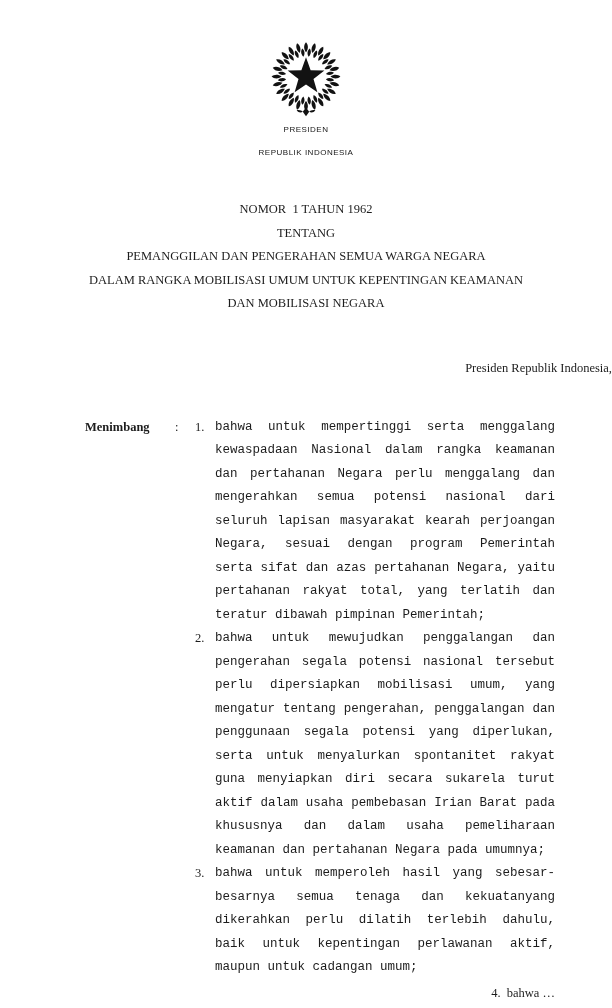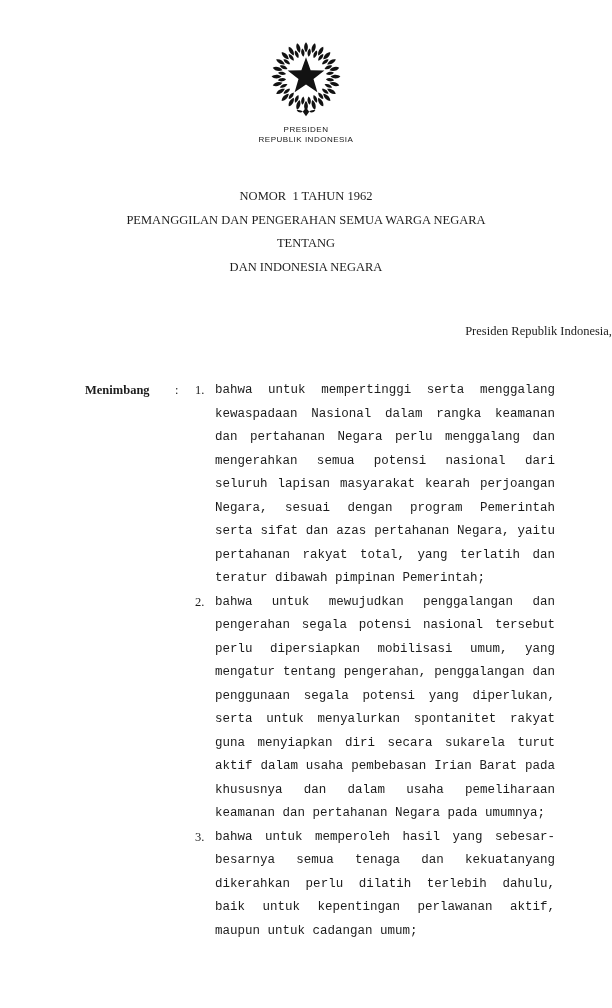--- a/index.html
+++ b/index.html
@@ -120,28 +120,29 @@
       <path fill="#121212" d="M60,31 L66.47,49.10 L85.68,49.66 L70.46,61.40 L75.87,79.84 L60,69
         L44.13,79.84 L49.54,61.40 L34.32,49.66 L53.53,49.10 Z"></path>
 
       <g fill="#121212">
         <path d="M60,101 L64.5,107 L60,113.5 L55.5,107 Z"></path>
         <path d="M47,105 C51,104.2 54,105.5 55.5,107 C53,108.7 49.5,108.7 47,105 Z"></path>
         <path d="M73,105 C69,104.2 66,105.5 64.5,107 C67,108.7 70.5,108.7 73,105 Z"></path>
       </g>
     </svg>
     <div class="emblem-caption">PRESIDEN</div>
-    <div class="emblem-caption" style="margin-top:0">REPUBLIK INDONESIA</div>
+    <div class="emblem-caption" style="margin-top:13px">REPUBLIK INDONESIA</div>
   </div>
 
   <div class="title-block">
     <div class="title-line">NOMOR  1 TAHUN 1962</div>
+    <div class="title-line">TENTANG</div>
     <div class="title-line">PEMANGGILAN DAN PENGERAHAN SEMUA WARGA NEGARA</div>
-    <div class="title-line">TENTANG</div>
-    <div class="title-line">DAN INDONESIA NEGARA</div>
+    <div class="title-line">DALAM RANGKA MOBILISASI UMUM UNTUK KEPENTINGAN KEAMANAN</div>
+    <div class="title-line">DAN MOBILISASI NEGARA</div>
   </div>
 
   <div class="salutation">Presiden Republik Indonesia,</div>
 
   <div class="considerations">
     <div class="c-label">Menimbang</div>
     <div class="c-colon">:</div>
     <div class="c-items">
       <div class="c-item">
         <span class="c-num">1.</span>
@@ -151,14 +152,15 @@
         <span class="c-num">2.</span>
         <div class="c-text">bahwa untuk mewujudkan penggalangan dan pengerahan segala potensi nasional tersebut perlu dipersiapkan mobilisasi umum, yang mengatur tentang pengerahan, penggalangan dan penggunaan segala potensi yang diperlukan, serta untuk menyalurkan spontanitet rakyat guna menyiapkan diri secara sukarela turut aktif dalam usaha pembebasan Irian Barat pada khususnya dan dalam usaha pemeliharaan keamanan dan pertahanan Negara pada umumnya;</div>
       </div>
       <div class="c-item">
         <span class="c-num">3.</span>
         <div class="c-text">bahwa untuk memperoleh hasil yang sebesar-besarnya semua tenaga dan kekuatanyang dikerahkan perlu dilatih terlebih dahulu, baik untuk kepentingan perlawanan aktif, maupun untuk cadangan umum;</div>
       </div>
     </div>
   </div>
 
+  <div class="catchword">4.  bahwa …</div>
 
 </div>
 
 </body></html>

